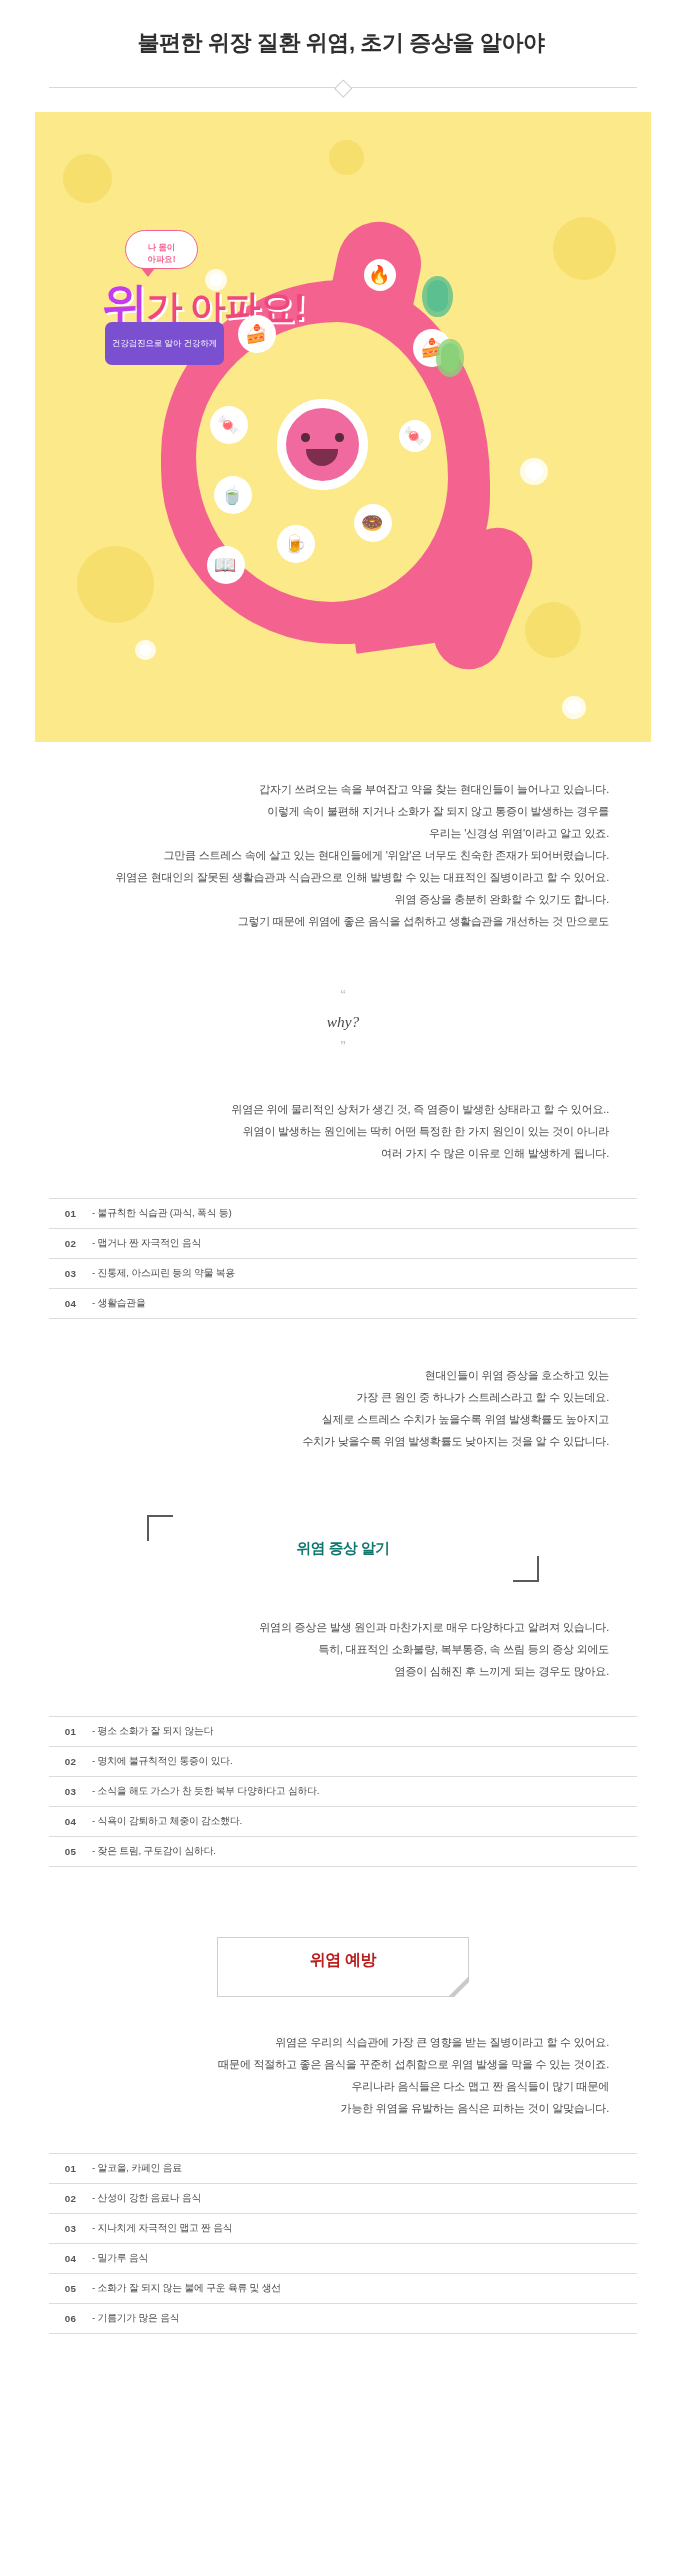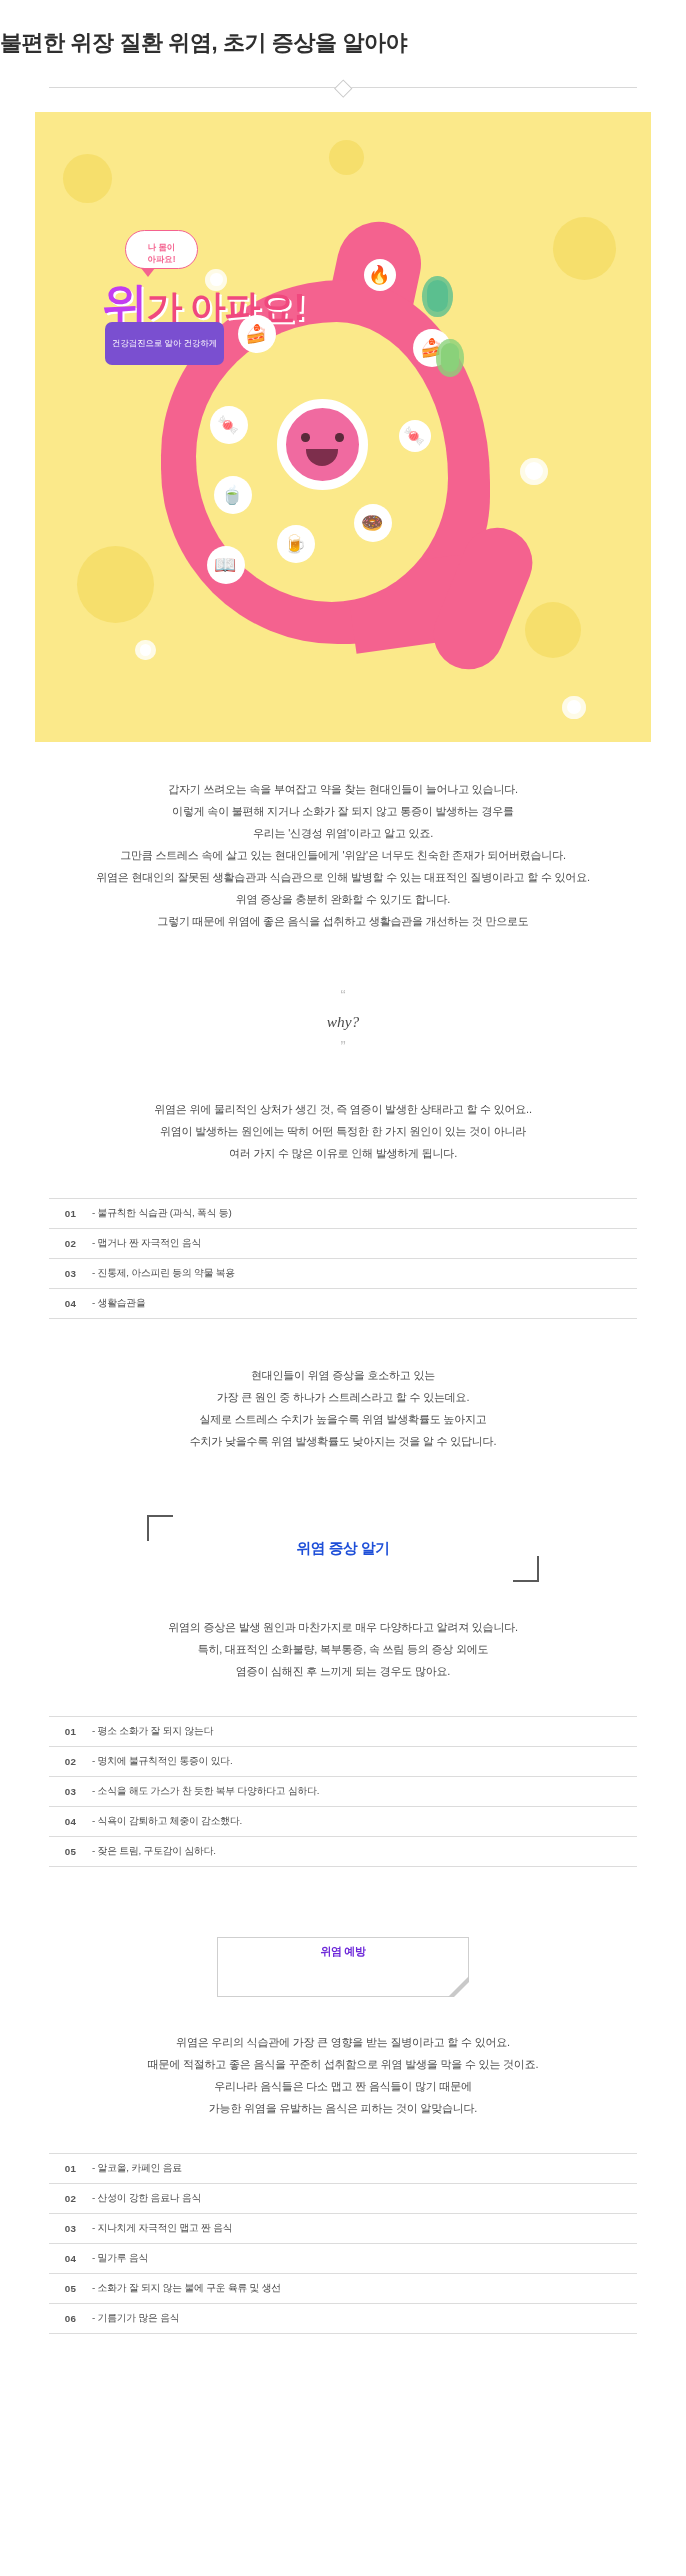--- a/index.html
+++ b/index.html
@@ -16,20 +16,21 @@
   .page {
     width: 686px;
     margin: 0 auto;
     position: relative;
     overflow: hidden;
   }
 
   
   .title-wrap {
     padding: 28px 4px 18px 0;
+    text-align: center;
   }
   .title {
     font-size: 22px;
     font-weight: bold;
     letter-spacing: -0.4px;
     color: #2f2f2f;
   }
 
   
   .divider {
@@ -228,21 +229,21 @@
     background: #ffffff;
     display: flex;
     align-items: center;
     justify-content: center;
     font-size: 18px;
     box-shadow: 0 0 0 0 rgba(0,0,0,0);
   }
 
   
   .para {
-    text-align: center;
+    text-align: right;
     font-size: 11px;
     line-height: 2.0;
     color: #4a4a4a;
     letter-spacing: -0.2px;
     margin: 0 auto;
     width: 532px;
   }
   .para.s1 { padding-top: 36px; }
 
   
@@ -314,41 +315,41 @@
     border-right: 2.1px solid #5a5a5a;
     border-bottom: 2.1px solid #5a5a5a;
   }
   .bracket-head .txt {
     position: absolute;
     left: 0; right: 0;
     top: 24px;
     text-align: center;
     font-size: 14.7px;
     font-weight: bold;
-    color: #1d4ed8;
+    color: #0f766e;
     letter-spacing: -0.4px;
   }
 
   
   .fold-head {
     width: 252px;
     height: 60px;
     margin: 70px auto 0 auto;
     position: relative;
     border: 0.7px solid #cfcfcf;
     box-sizing: border-box;
     background: #ffffff;
   }
   .fold-head .label {
     position: absolute;
-    left: 0; right: 0; top: 6px;
+    left: 0; right: 0; top: 12px;
     text-align: center;
-    font-size: 11px;
+    font-size: 16px;
     font-weight: bold;
-    color: #6d28d9;
+    color: #b91c1c;
     letter-spacing: -0.4px;
   }
   .fold-head .corner {
     position: absolute;
     right: -0.7px;
     bottom: -0.7px;
     width: 0; height: 0;
     border-left: 21px solid transparent;
     border-bottom: 21px solid #c9c9c9;
   }

